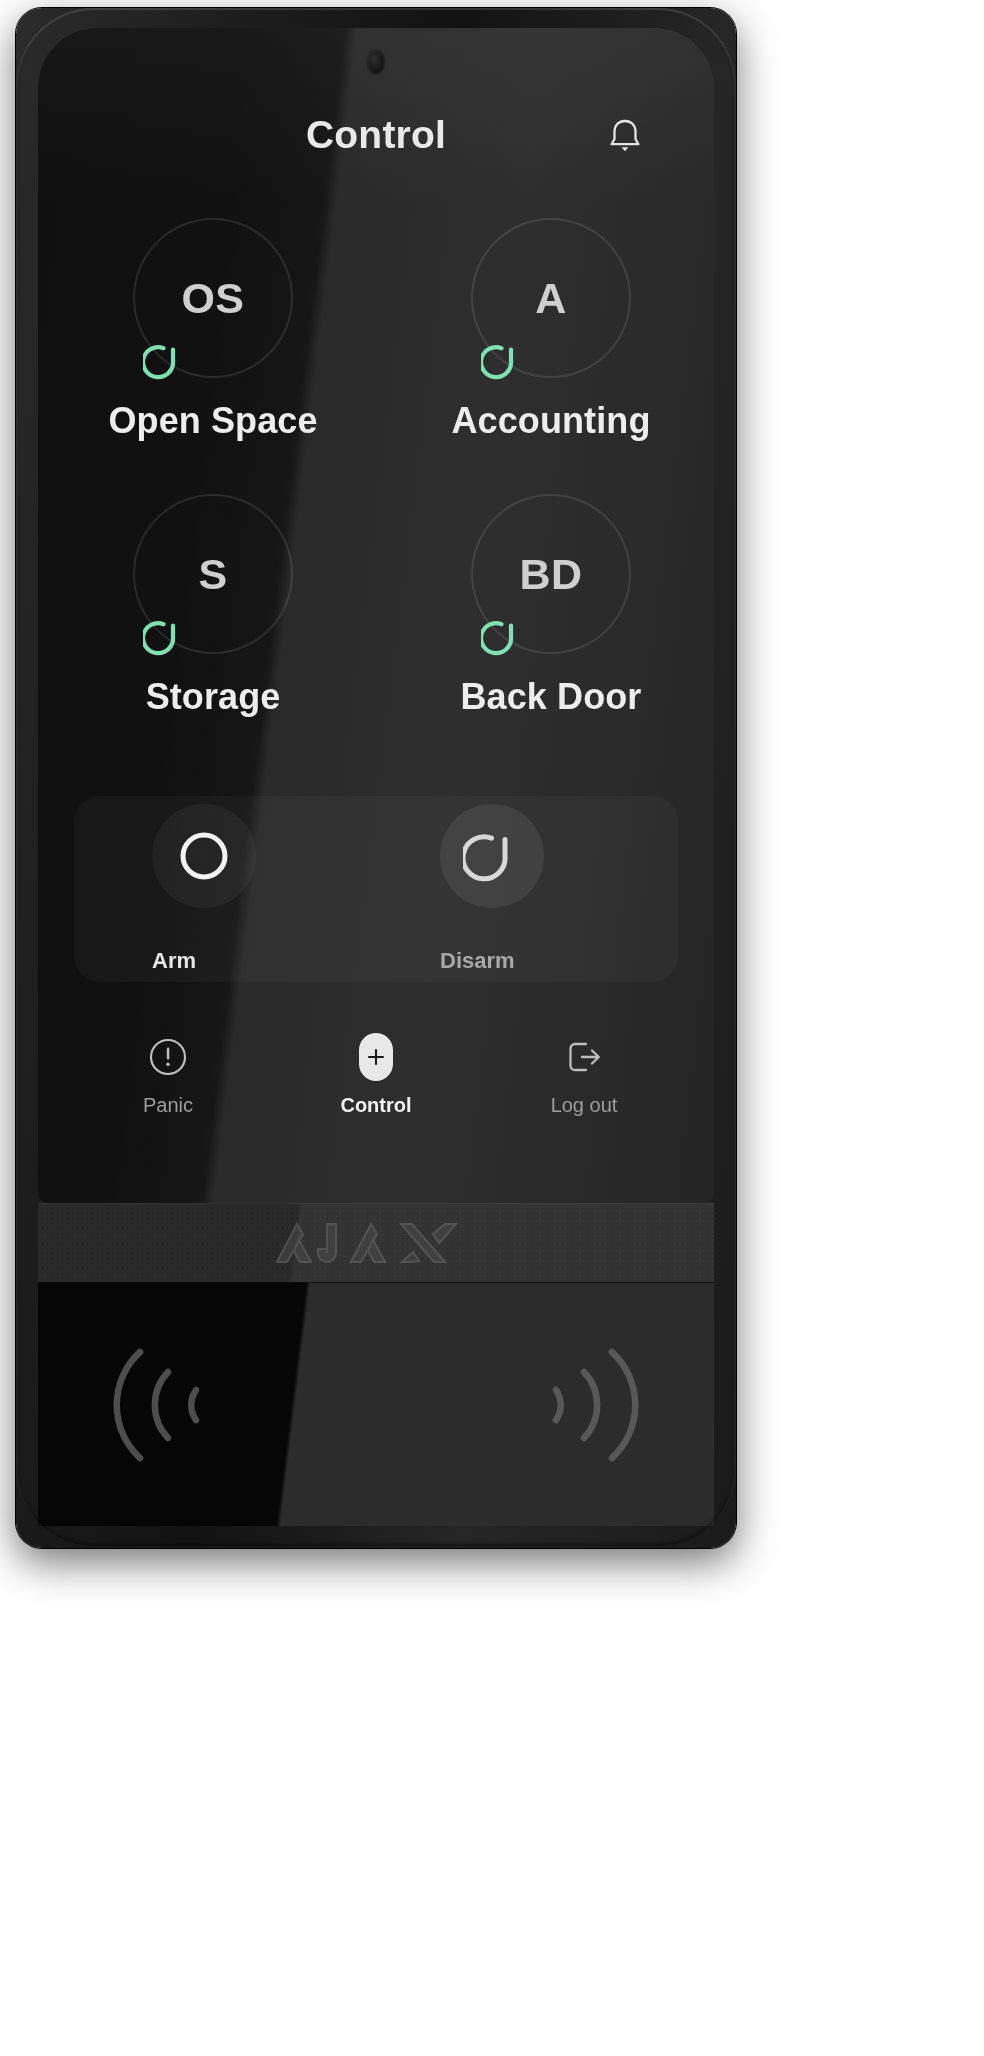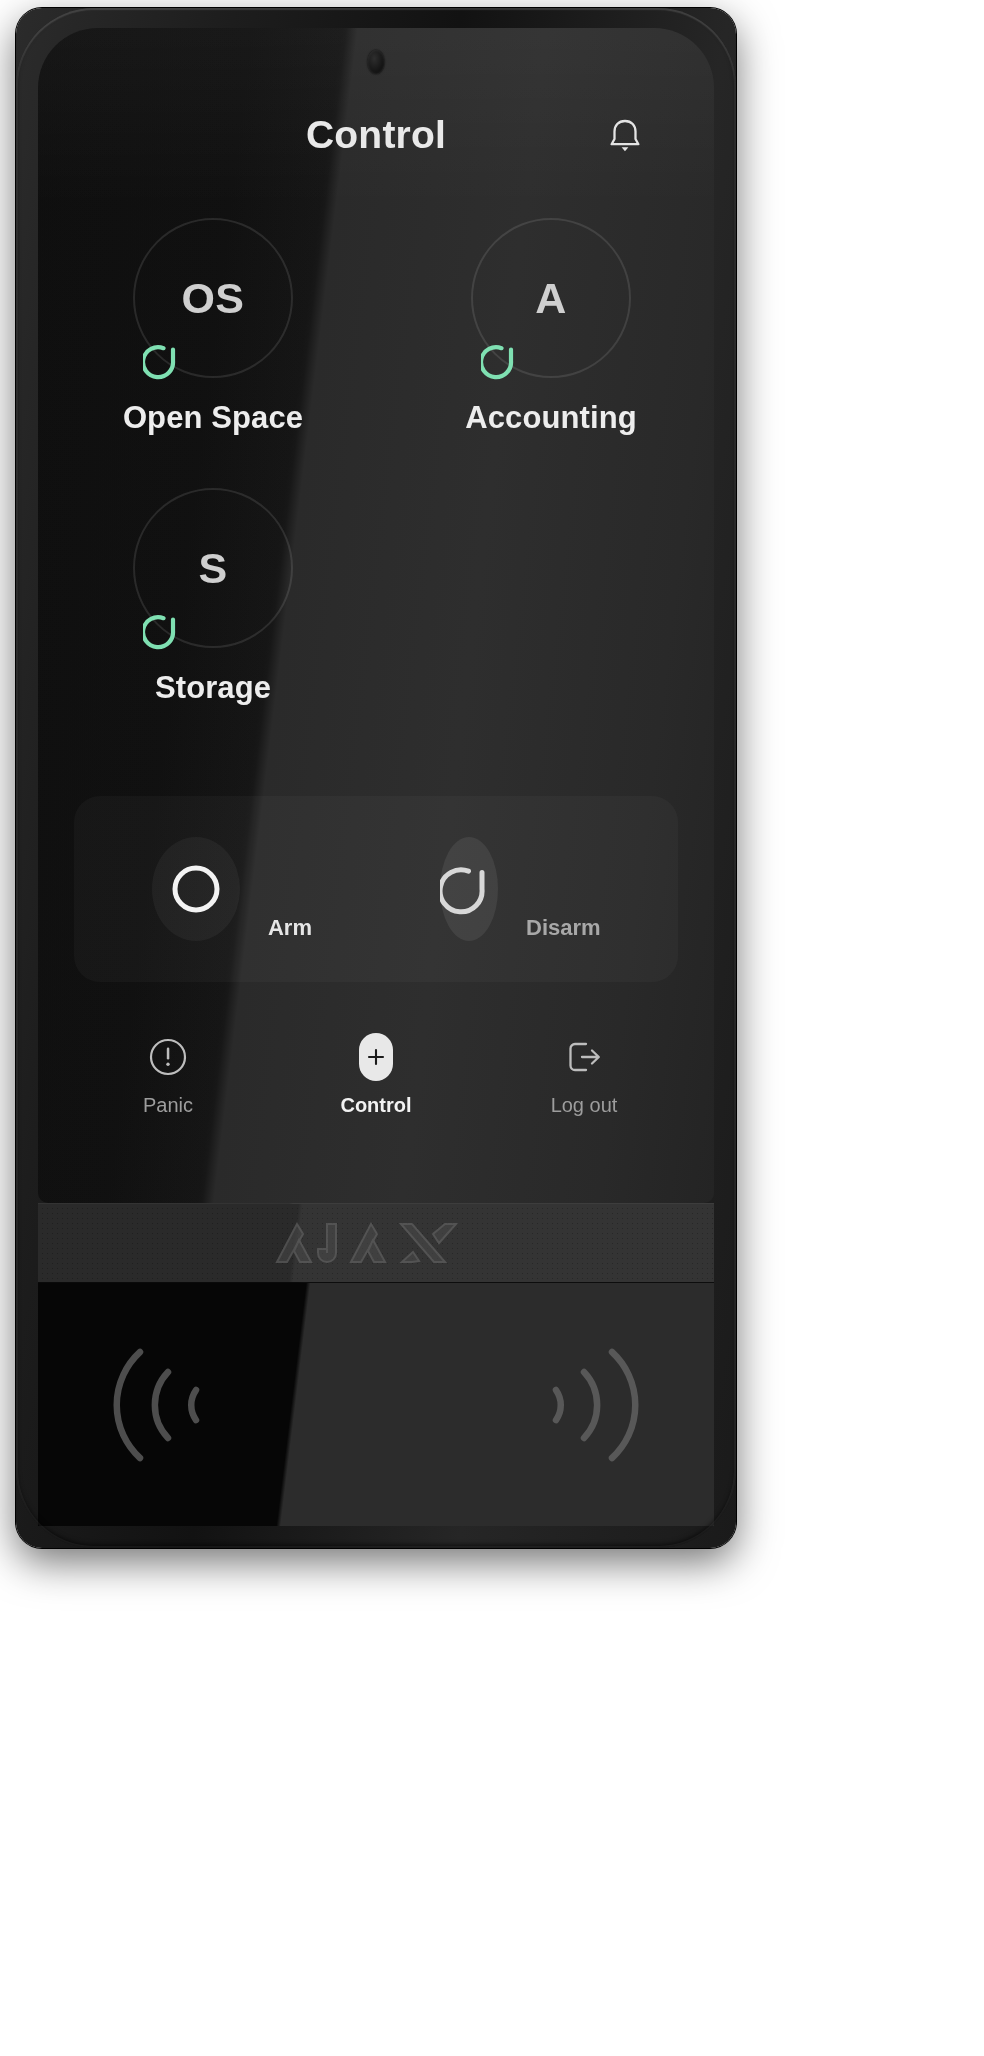--- a/index.html
+++ b/index.html
@@ -126,38 +126,38 @@
   }
   .group-status-badge {
     position: absolute;
     left: 8px; bottom: -6px;
     width: 46px; height: 46px;
     display: flex; align-items: center; justify-content: center;
   }
   .group-label {
     margin-top: 22px;
     color: #ededed;
-    font-size: 31px;
+    font-size: 36px;
     font-weight: bold;
     letter-spacing: .1px;
   }
 
   
   #mode-panel {
     position: absolute;
     left: 36px; right: 36px;
     top: 768px;
     height: 186px;
     border-radius: 26px;
     background: rgba(255,255,255,.030);
     display: flex; align-items: center; justify-content: space-around;
     padding: 0 14px;
   }
   .mode-item {
-    display: flex; flex-direction: row; align-items: flex-end;
+    display: flex; flex-direction: column; align-items: flex-start;
     width: 160px;
     gap: 28px;
   }
   .mode-circle {
     width: 104px; height: 104px;
     border-radius: 50%;
     background: rgba(255,255,255,.075);
     display: flex; align-items: center; justify-content: center;
   }
   .mode-item.is-active .mode-circle {
@@ -298,20 +298,32 @@
           <div class="group-initials">S</div>
           <div class="group-status-badge">
             <svg width="42" height="42" viewBox="0 0 42 42">
               <path d="M26.5 8.2 A15 15 0 1 0 36 21 L36 9.5" fill="none" stroke="#7FE0B2" stroke-width="4.2" stroke-linecap="round" transform="translate(-6,0)"></path>
             </svg>
           </div>
         </div>
         <div class="group-label">Storage</div>
       </div>
 
+      <div class="group-cell">
+        <div class="group-dial">
+          <div class="group-ring"></div>
+          <div class="group-initials">BD</div>
+          <div class="group-status-badge">
+            <svg width="42" height="42" viewBox="0 0 42 42">
+              <path d="M26.5 8.2 A15 15 0 1 0 36 21 L36 9.5" fill="none" stroke="#7FE0B2" stroke-width="4.2" stroke-linecap="round" transform="translate(-6,0)"></path>
+            </svg>
+          </div>
+        </div>
+        <div class="group-label">Back Door</div>
+      </div>
 
     </div>
 
     <div id="mode-panel">
 
       <div class="mode-item is-active">
         <div class="mode-circle">
           <span>
             <svg width="58" height="58" viewBox="0 0 58 58">
               <circle cx="29" cy="29" r="21" fill="none" stroke="#f3f3f3" stroke-width="5"></circle>

